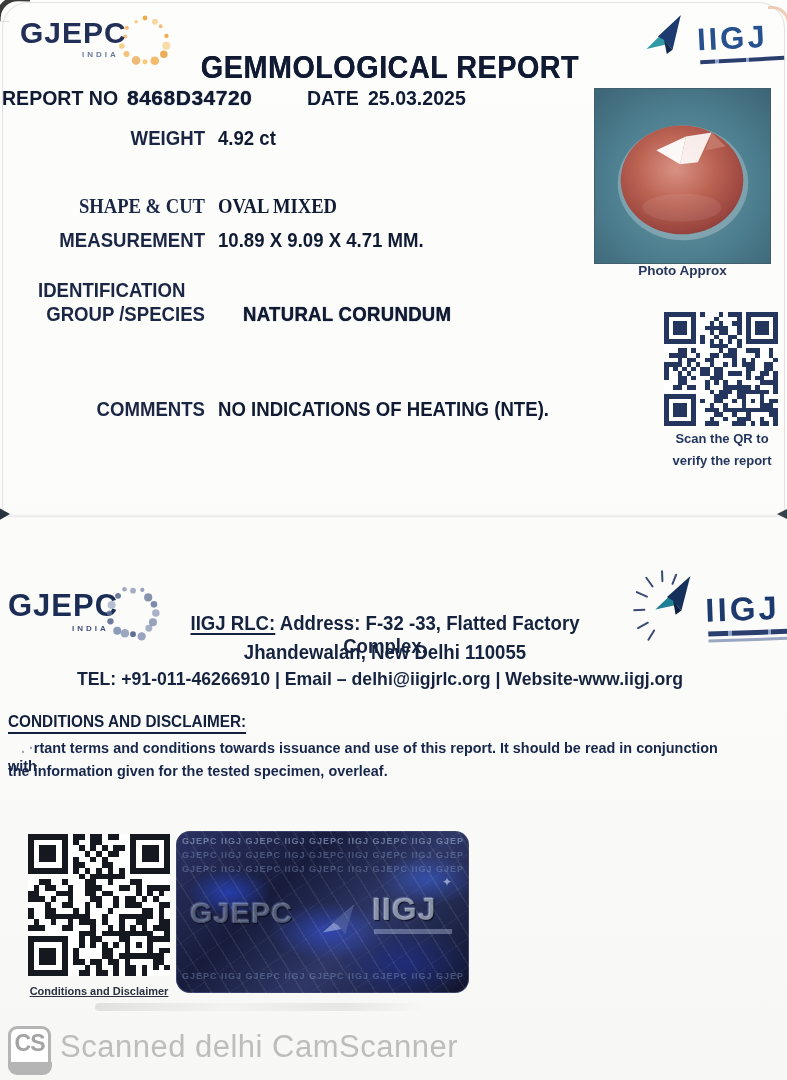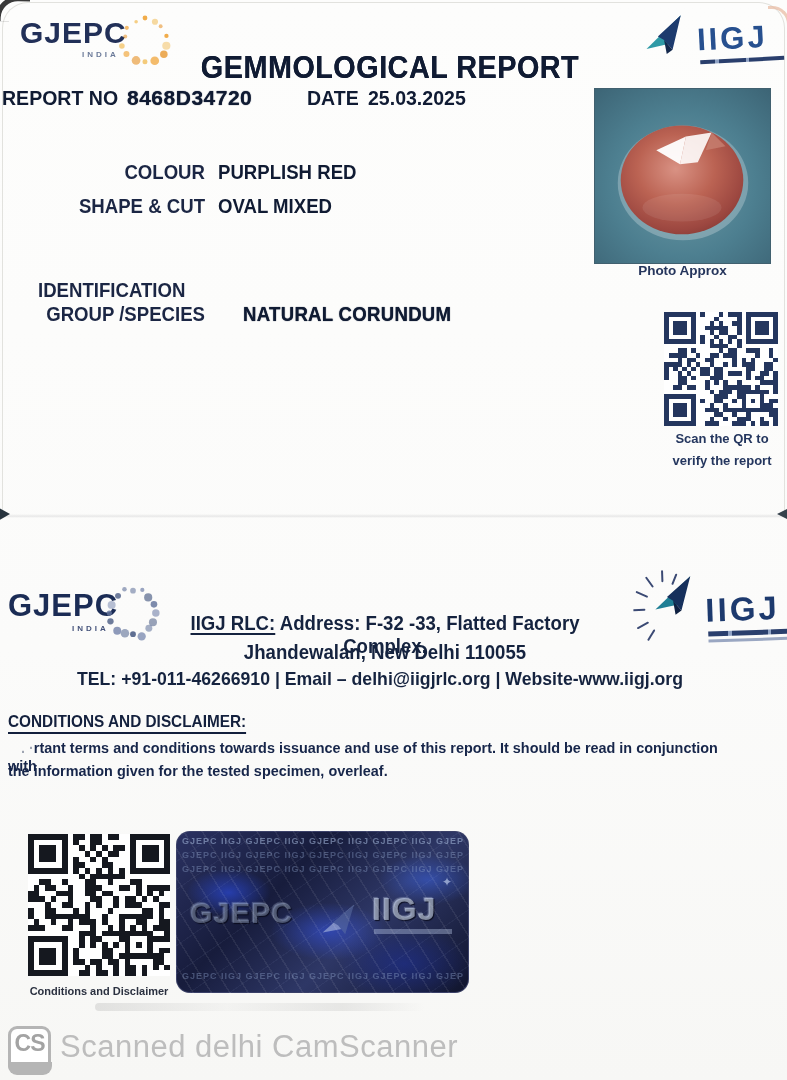--- a/index.html
+++ b/index.html
@@ -47,21 +47,21 @@
   .photo{left:594px;top:88px;width:177px;height:176px;border:1px solid #41606f;
     box-shadow:0 0 0 1px #c9d4d6 inset;}
   .photo svg{display:block;width:100%;height:100%;}
   .photo-cap{left:594px;top:263px;width:177px;text-align:center;font-size:13.5px;
     font-weight:bold;color:#25355c;}
 
   
   .qr{image-rendering:pixelated;}
   .qr svg{display:block;width:100%;height:100%;}
   .qr-cap{width:160px;text-align:center;font-size:13px;font-weight:bold;color:var(--qr-navy);}
-  .qr2-label{width:170px;text-align:center;font-size:11px;font-weight:800;color:#2b3140;}
+  .qr2-label{width:170px;text-align:center;font-size:11px;font-weight:800;color:#2b3140;text-decoration:underline;}
 
   
   .fold{left:0;top:514px;width:787px;height:4px;
     background:linear-gradient(180deg,rgba(0,0,0,0) 0%,rgba(60,60,70,.10) 55%,rgba(0,0,0,0) 100%);}
   .fold-mark-l{left:-6px;top:505px;width:0;height:0;border-style:solid;
     border-width:9px 0 9px 16px;border-color:transparent transparent transparent #27333d;}
   .fold-mark-r{right:-6px;top:506px;width:0;height:0;border-style:solid;
     border-width:8px 16px 8px 0;border-color:transparent #36424c transparent transparent;}
 
   
@@ -176,36 +176,44 @@
       <ellipse cx="89" cy="95" rx="66" ry="58" fill="rgba(255,255,255,.25)"></ellipse>
       <ellipse cx="88" cy="92" rx="62" ry="55" fill="url(#gemRed)"></ellipse>
       <polygon points="62,62 92,48 86,76" fill="#ffffff" opacity=".95"></polygon>
       <polygon points="92,48 118,44 104,74 86,76" fill="#ffffff" opacity=".88"></polygon>
       <polygon points="118,44 132,58 112,62" fill="#c77f70" opacity=".8"></polygon>
       <ellipse cx="88" cy="120" rx="40" ry="14" fill="rgba(255,255,255,.08)"></ellipse>
     </svg>
   </div>
   <div class="abs photo-cap">Photo Approx</div>
 
-  <div class="abs row" style="top:161px;">
-    <span class="lbl cond" style="transform-origin:right center;">COLOUR</span>
-    <span class="val cond">PURPLISH RED</span>
-  </div>
-  <div class="abs row" style="top:195px;">
+  <div class="abs row" style="top:127px;">
+    <span class="lbl cond" style="transform-origin:right center;">WEIGHT</span>
+    <span class="val cond">4.92 ct</span>
+  </div>
+  <div class="abs row" style="top:195px;font-family:Liberation Serif, serif;">
     <span class="lbl cond" style="transform-origin:right center;">SHAPE &amp; CUT</span>
     <span class="val cond">OVAL MIXED</span>
+  </div>
+  <div class="abs row" style="top:229px;">
+    <span class="lbl cond" style="transform-origin:right center;">MEASUREMENT</span>
+    <span class="val cond">10.89 X 9.09 X 4.71 MM.</span>
   </div>
 
   <div class="abs idhead cond">IDENTIFICATION</div>
 
   <div class="abs row" style="top:303px;gap:25px;">
     <span class="lbl cond" style="transform-origin:right center;">GROUP /SPECIES</span>
     <span class="val heavy cond">NATURAL CORUNDUM</span>
   </div>
 
+  <div class="abs row" style="top:398px;">
+    <span class="lbl cond" style="transform-origin:right center;">COMMENTS</span>
+    <span class="val cond">NO INDICATIONS OF HEATING (NTE).</span>
+  </div>
 
   <div class="abs qr" style="left:664px;top:312px;width:114px;height:114px;">
       <svg viewBox="0 0 25 25" shape-rendering="crispEdges">
         <rect x="0" y="0" width="25" height="25" fill="#ffffff"></rect>
         <rect x="8" y="0" width="1" height="1" fill="#24365e"></rect>
         <rect x="12" y="0" width="1" height="1" fill="#24365e"></rect>
         <rect x="14" y="0" width="1" height="1" fill="#24365e"></rect>
         <rect x="15" y="0" width="1" height="1" fill="#24365e"></rect>
         <rect x="16" y="0" width="1" height="1" fill="#24365e"></rect>
         <rect x="11" y="1" width="1" height="1" fill="#24365e"></rect>

